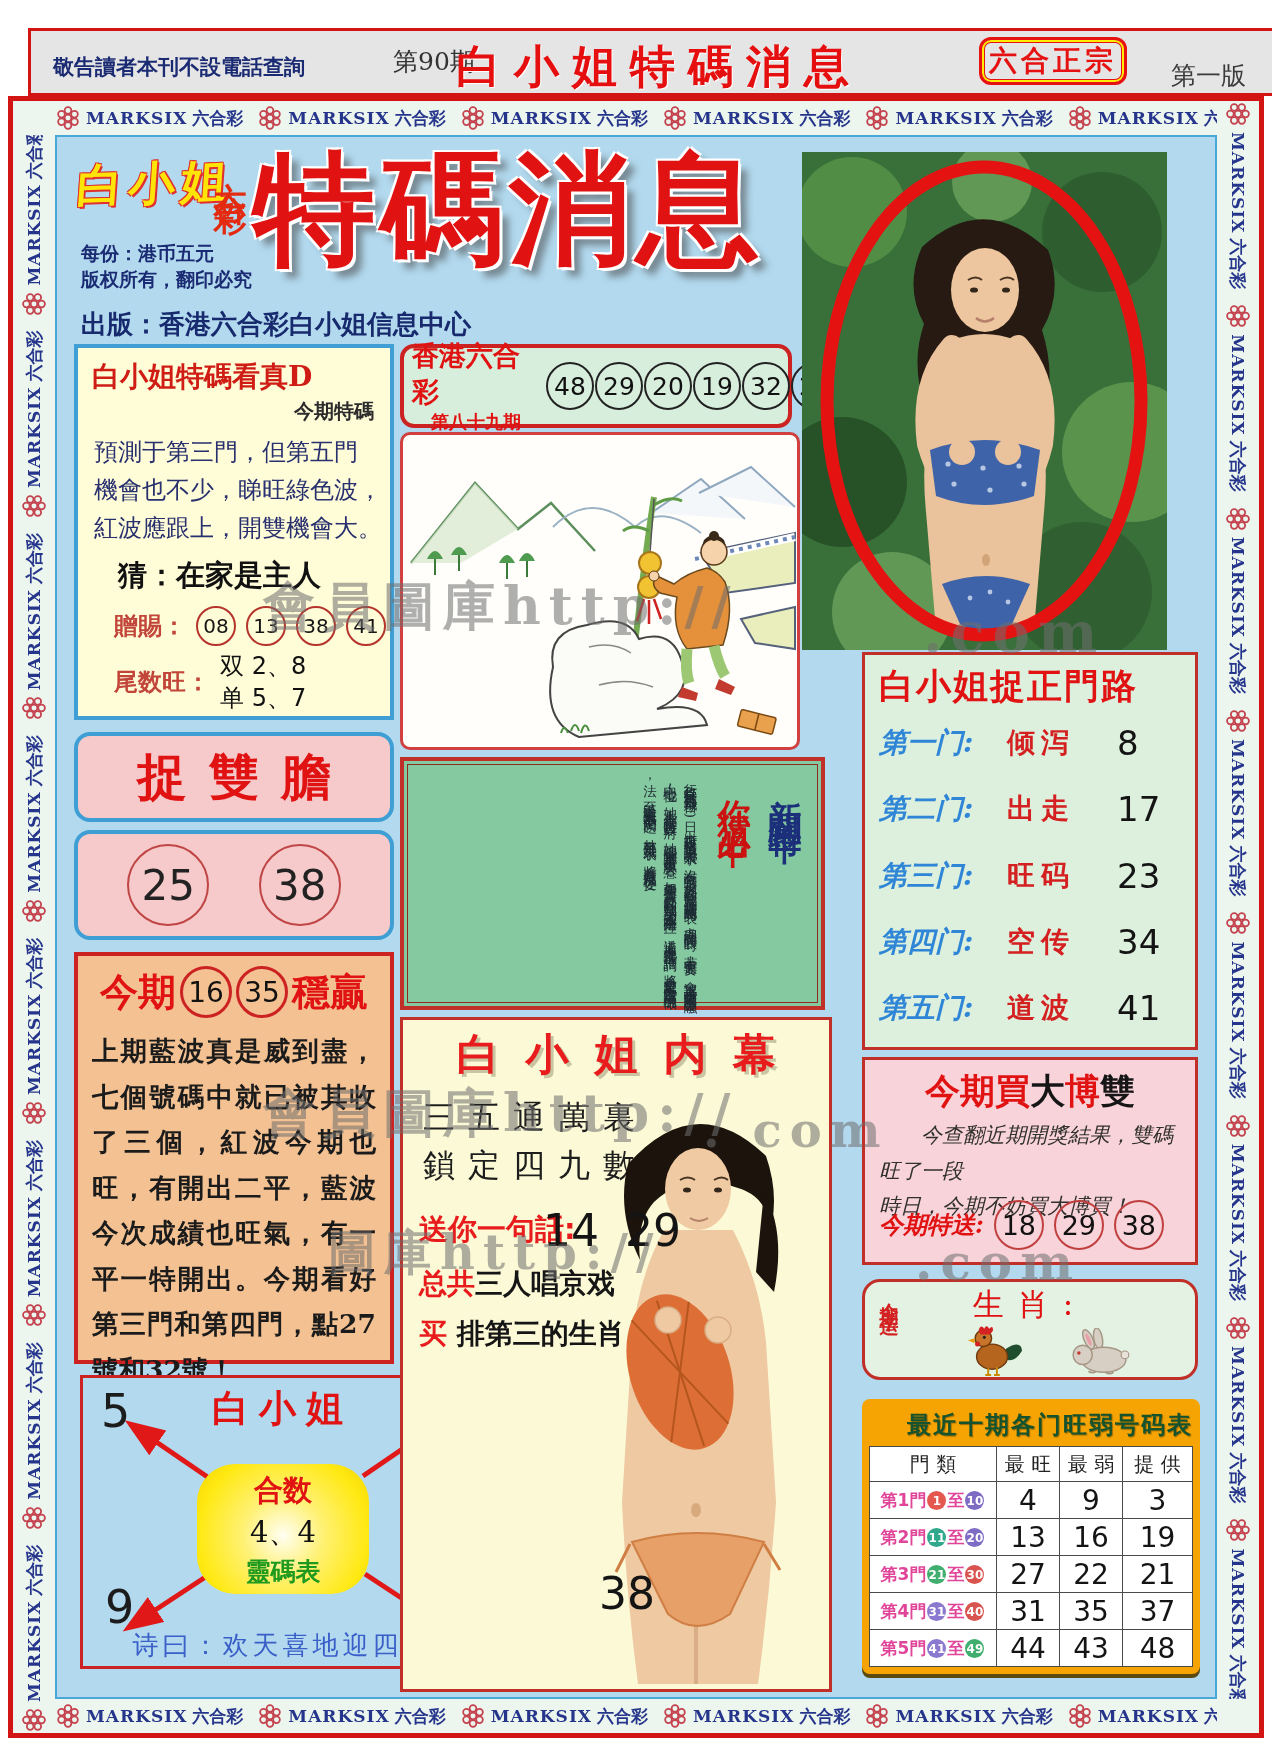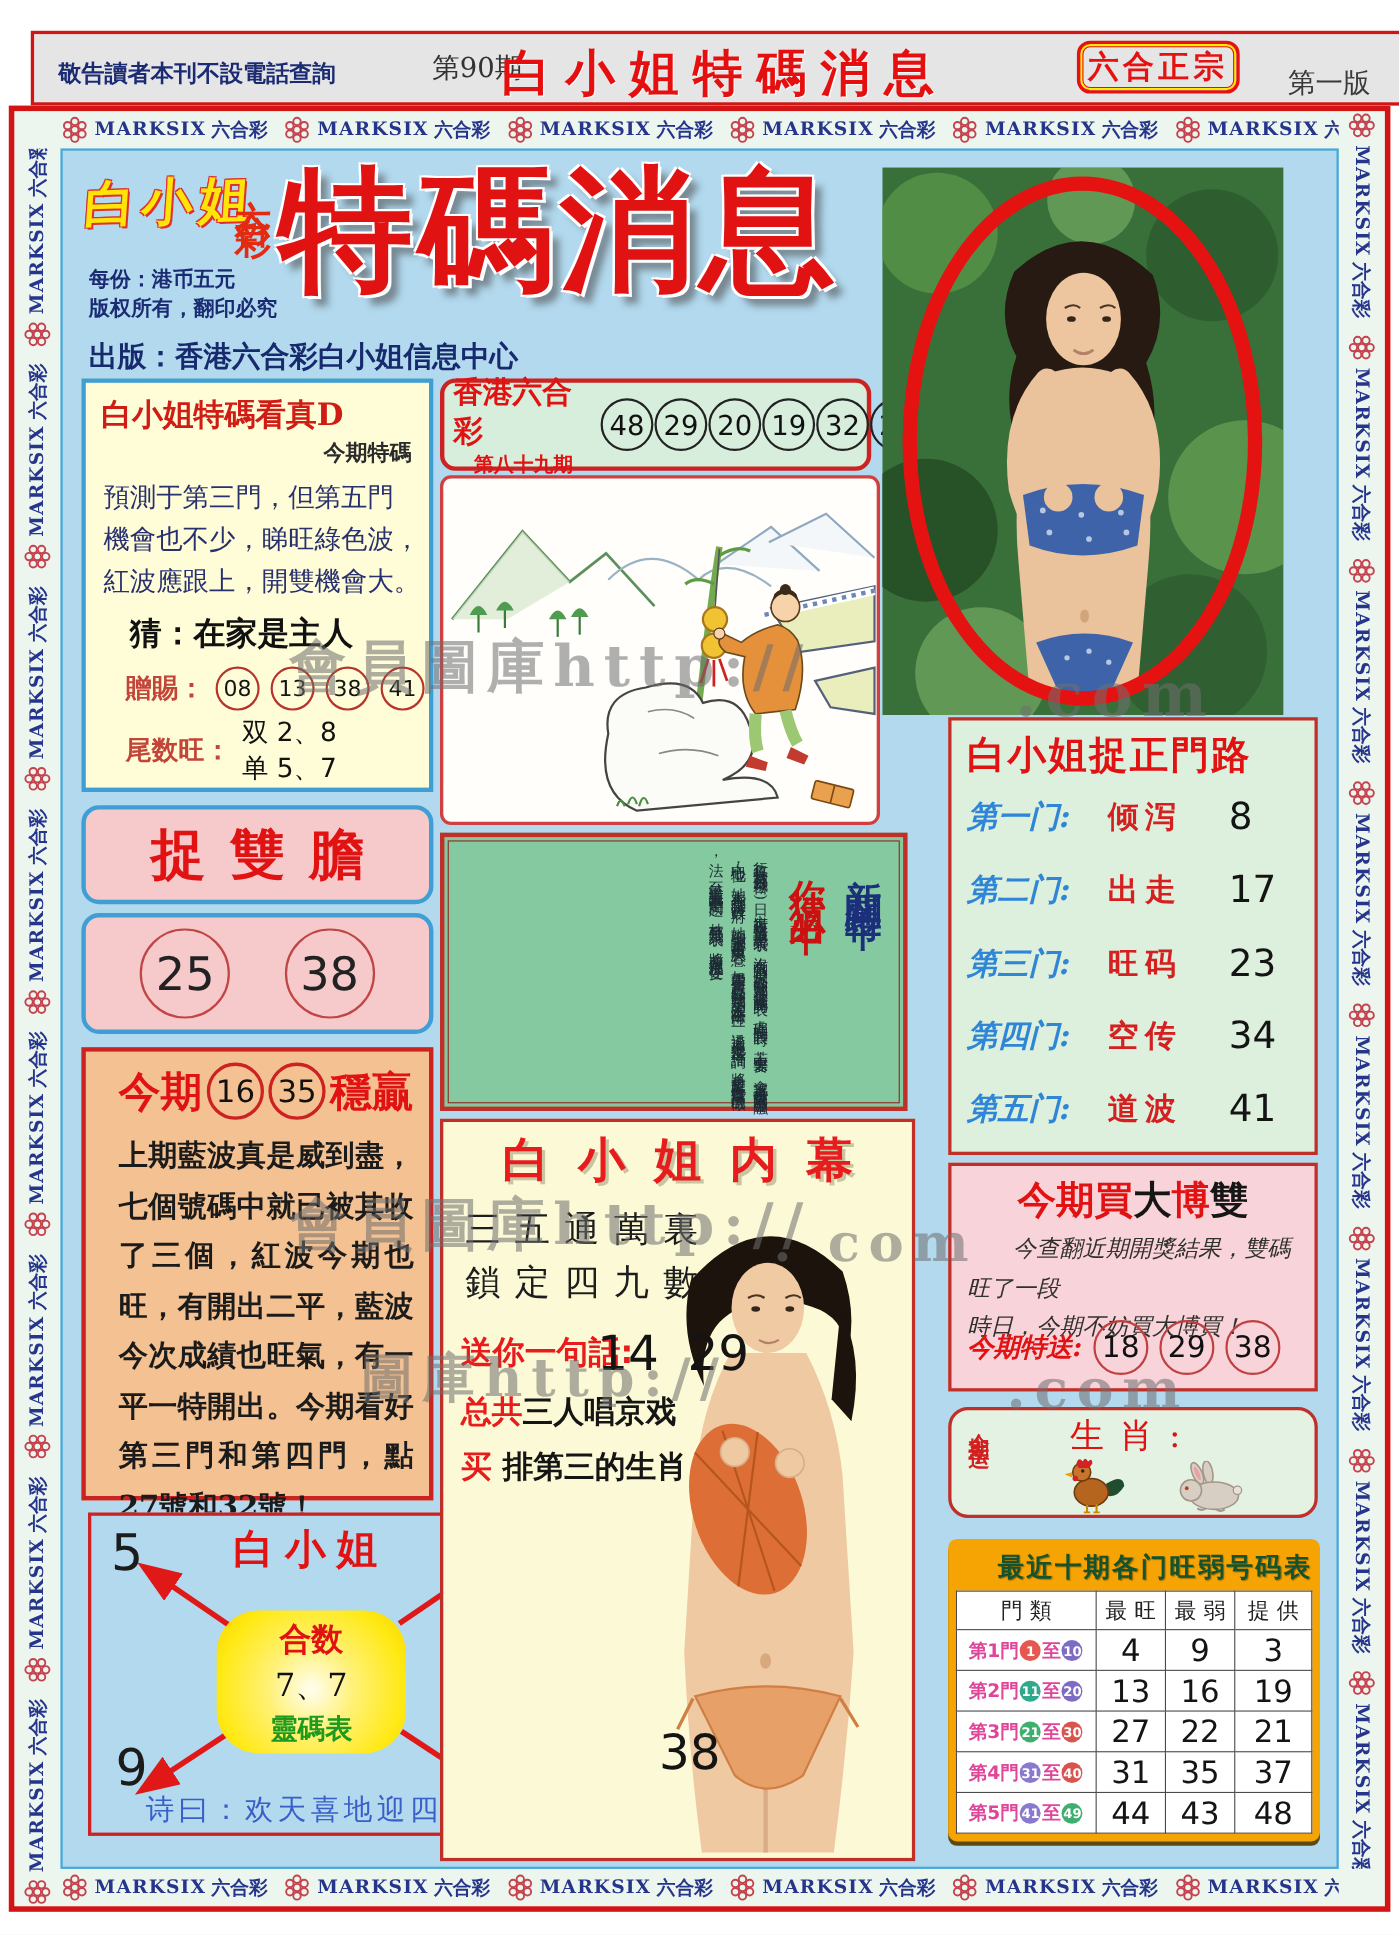--- a/index.html
+++ b/index.html
@@ -72,21 +72,21 @@
   .bx-zhuodan{left:17px;top:595px;width:320px;height:90px;background:#f6c9ca;border:4px solid #3f9fd4;
         border-radius:16px;display:flex;align-items:center;justify-content:center;}
   .zd-t{font-size:50px;font-weight:bold;color:#e01212;font-family:"DejaVu Serif",serif;letter-spacing:22px;text-indent:22px;}
 
   
   .bx-dan{left:17px;top:693px;width:320px;height:110px;background:#f6c9ca;border:4px solid #3f9fd4;
         border-radius:16px;display:flex;align-items:center;justify-content:space-evenly;}
   .ball-xl{width:78px;height:78px;border:2px solid #c04545;font-size:42px;color:#222;}
 
   
-  .bx-wenying{left:17px;top:815px;width:320px;height:412px;background:#f4c292;border:4px solid #cc2222;padding-left:16px;}
+  .bx-wenying{left:17px;top:815px;width:320px;height:412px;background:#f4c292;border:4px solid #cc2222;}
   .wy-title{display:flex;align-items:center;justify-content:center;gap:4px;margin-top:10px;}
   .wy-title .t{font-size:38px;font-weight:bold;color:#e01212;font-family:"DejaVu Serif",serif;}
   .ball-m{width:46px;height:46px;border:3px solid #cc2222;font-size:28px;color:#111;}
   .wy-body{margin:10px 14px 0 14px;font-size:26.5px;font-weight:bold;color:#1b1b1b;
         font-family:"DejaVu Serif",serif;line-height:1.72;text-align:justify;}
 
   
   .bx-diagram{left:23px;top:1238px;width:405px;height:294px;border:3px solid #cc2222;background:#b2d9ee;}
   .dg-corner{font-size:46px;color:#1c1c1c;font-family:"DejaVu Sans",sans-serif;}
   .dg-title{left:0;right:0;top:6px;text-align:center;font-size:37px;font-weight:bold;color:#e01212;
@@ -693,21 +693,21 @@
           <path d="M282 196 L358 246" marker-end="url(#ah)"></path>
         </g>
       </svg>
       <span class="abs dg-corner" style="left:18px;top:6px">5</span>
       <span class="abs dg-corner" style="left:362px;top:2px">1</span>
       <span class="abs dg-corner" style="left:22px;top:202px">9</span>
       <span class="abs dg-corner" style="left:366px;top:198px">2</span>
       <span class="abs dg-title">白小姐</span>
       <div class="abs dg-center">
         <span class="c1">合数</span>
-        <span class="c2">7、7</span>
+        <span class="c2">4、4</span>
         <span class="c3">靈碼表</span>
       </div>
       <span class="abs dg-poem">诗曰：欢天喜地迎四五</span>
     </section>
 
     <section class="bx bx-result">
       <span class="rs-name">
         <span class="n1">香港六合彩</span>
         <span class="n2">第八十九期</span>
       </span>

